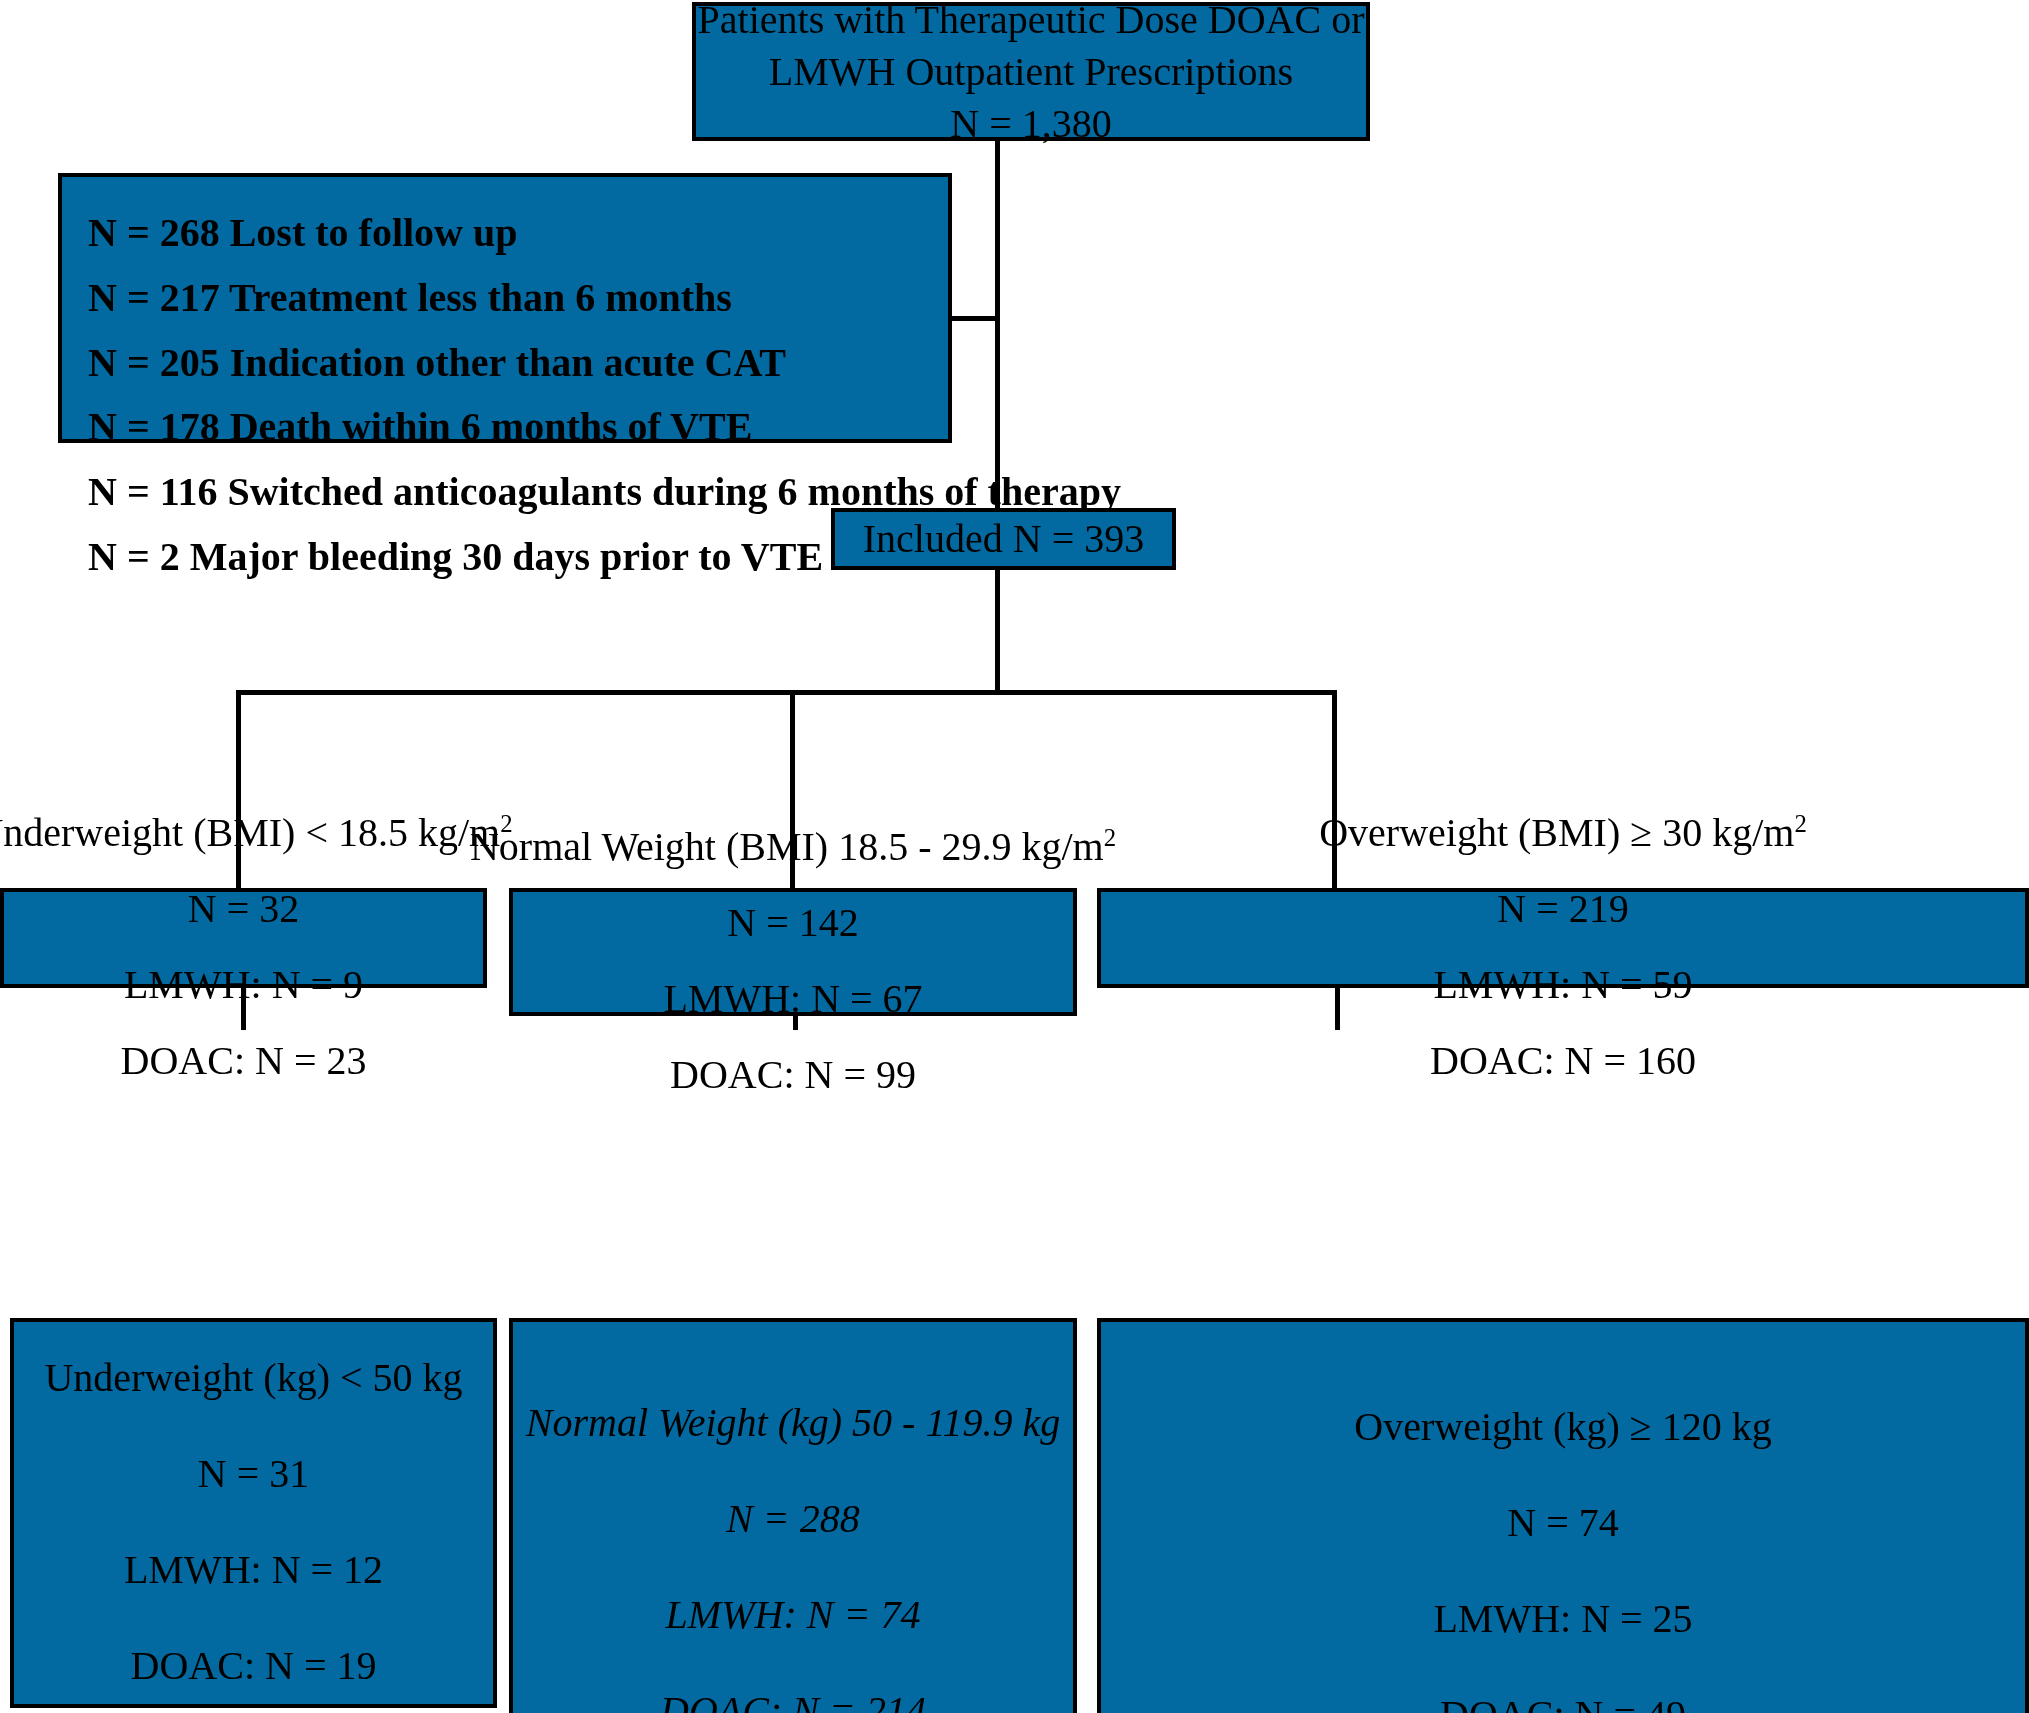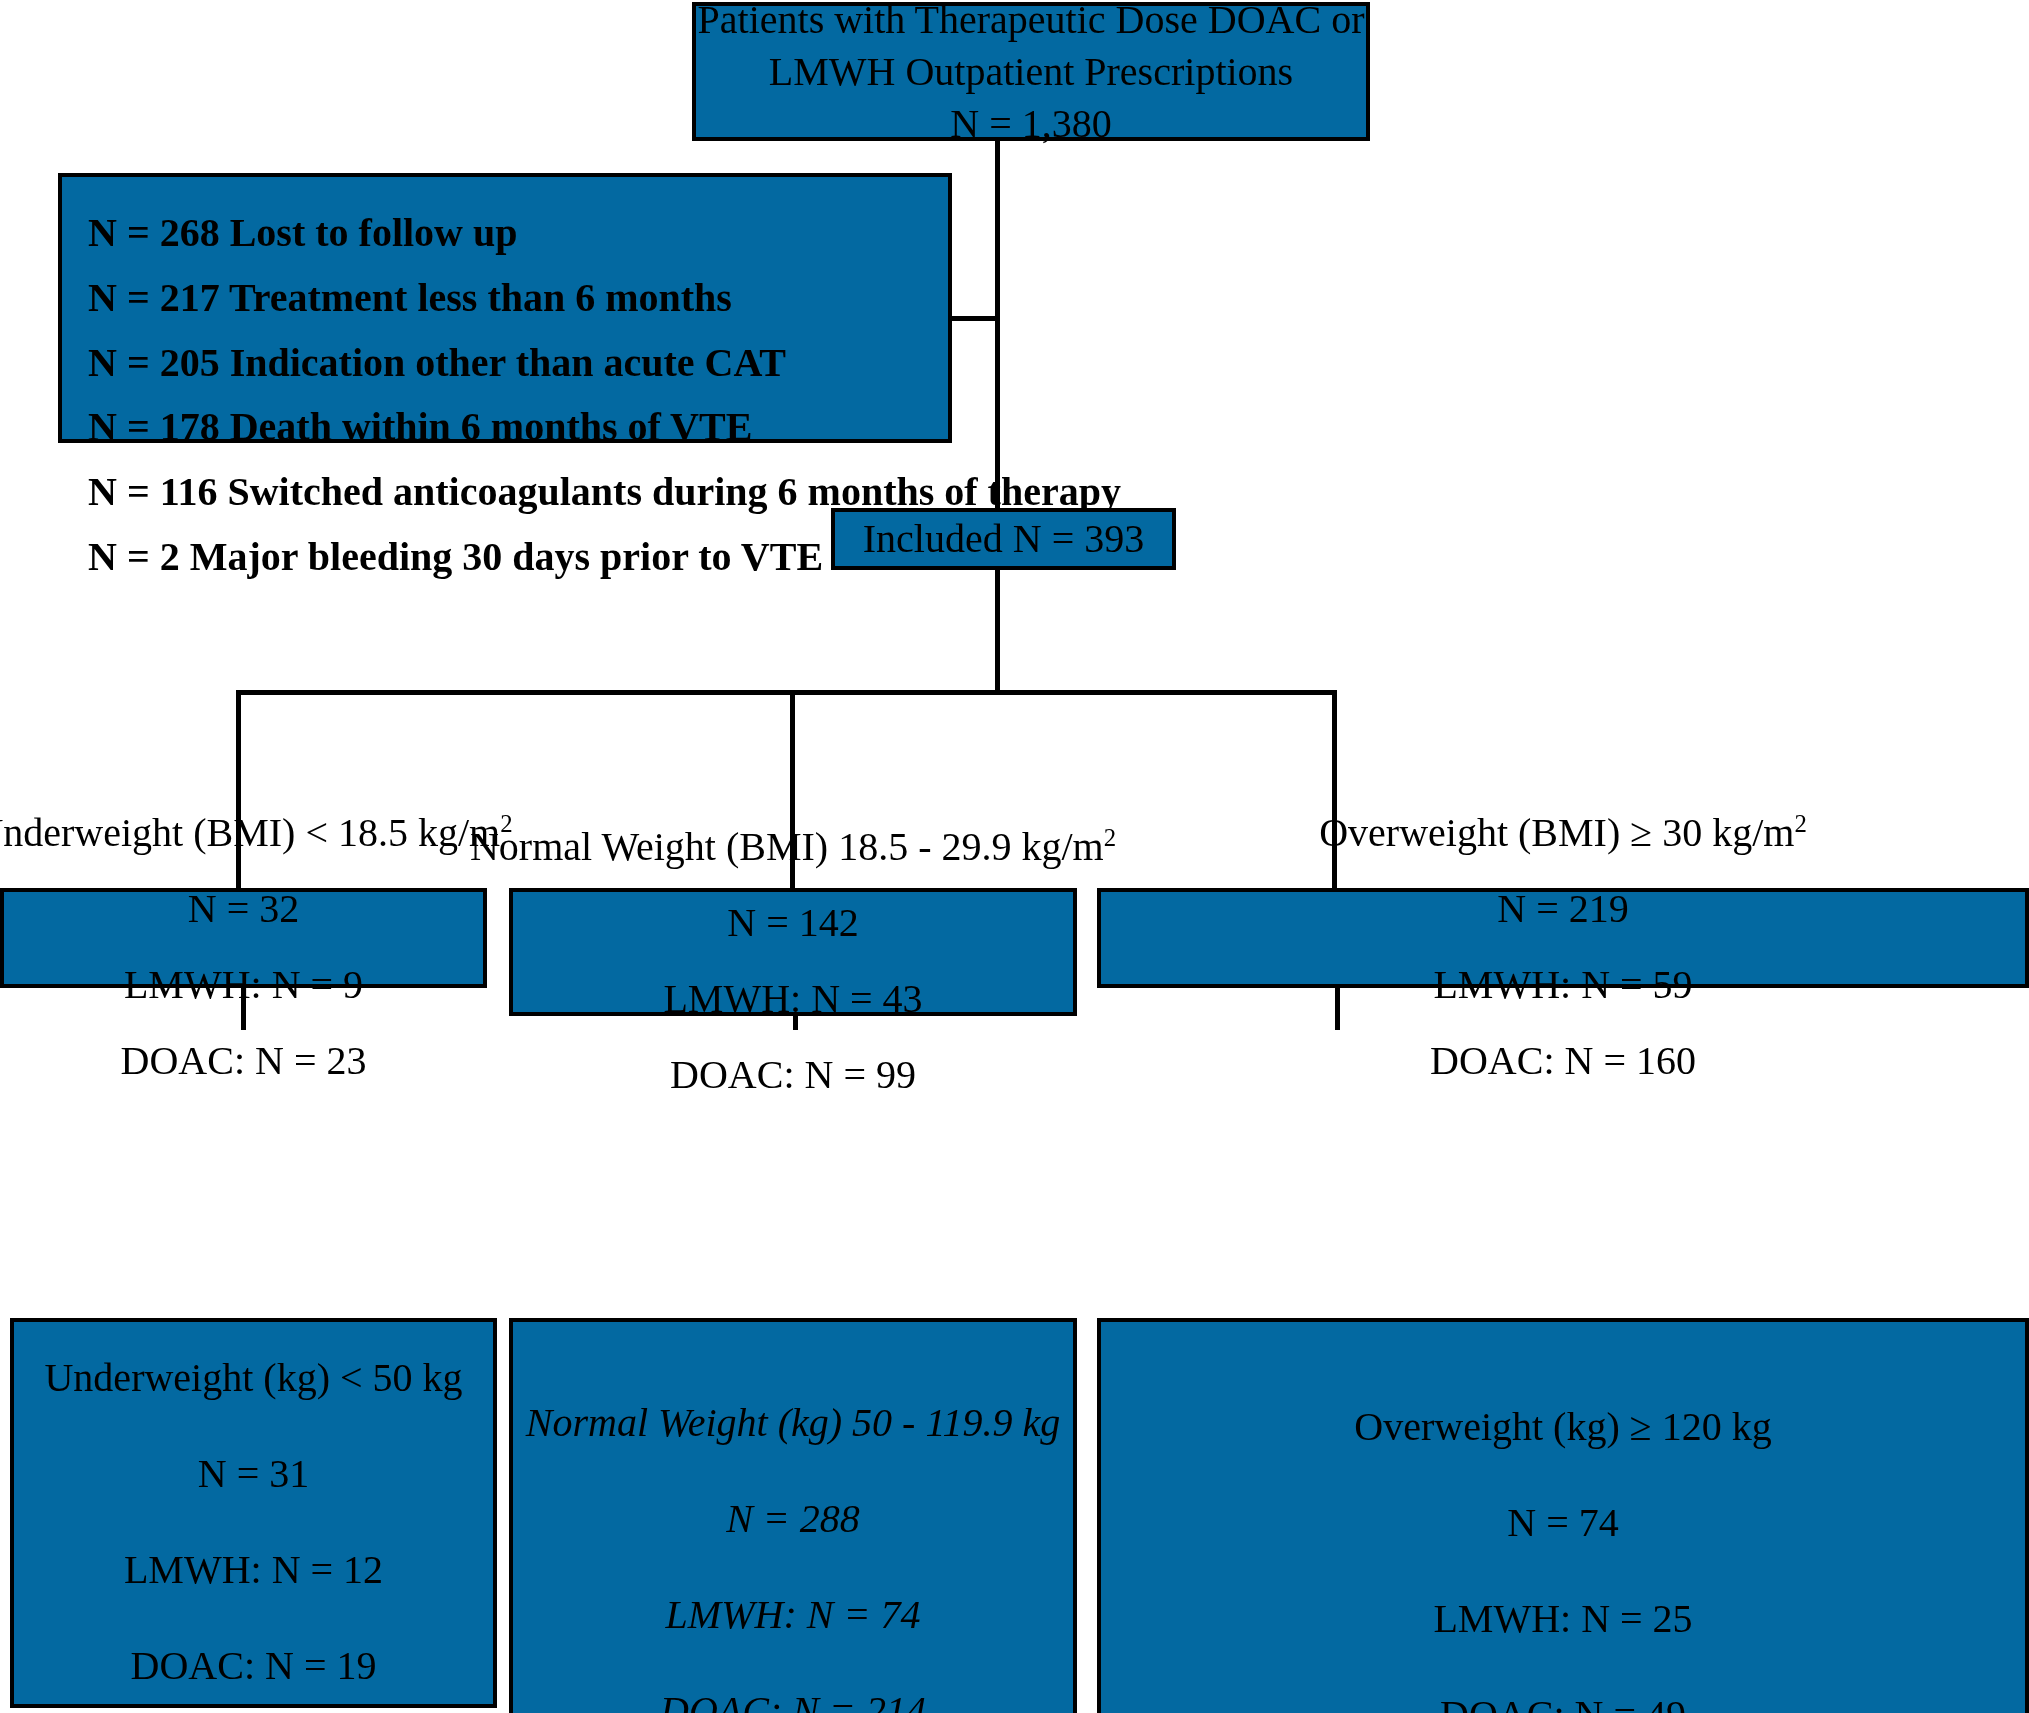--- a/index.html
+++ b/index.html
@@ -100,21 +100,21 @@
       <div class="t-val">N = 32</div>
       <div class="t-val">LMWH: N = 9</div>
       <div class="t-val">DOAC: N = 23</div>
     </div>
   </div>
 
   <div class="box" style="left:509px; top:888px; width:568px; height:128px; padding-top:8px;">
     <div class="t-head grp-head"><span>Normal Weight (BMI) 18.5 - 29.9 kg/m</span><sup>2</sup></div>
     <div class="grp-rows">
       <div class="t-val">N = 142</div>
-      <div class="t-val">LMWH: N = 43</div>
+      <div class="t-val">LMWH: N = 67</div>
       <div class="t-val">DOAC: N = 99</div>
     </div>
   </div>
 
   <div class="box" style="left:1097px; top:888px; width:932px; height:100px; padding-top:8px;">
     <div class="t-head grp-head"><span>Overweight (BMI) ≥ 30 kg/m</span><sup>2</sup></div>
     <div class="grp-rows">
       <div class="t-val">N = 219</div>
       <div class="t-val">LMWH: N = 59</div>
       <div class="t-val">DOAC: N = 160</div>

